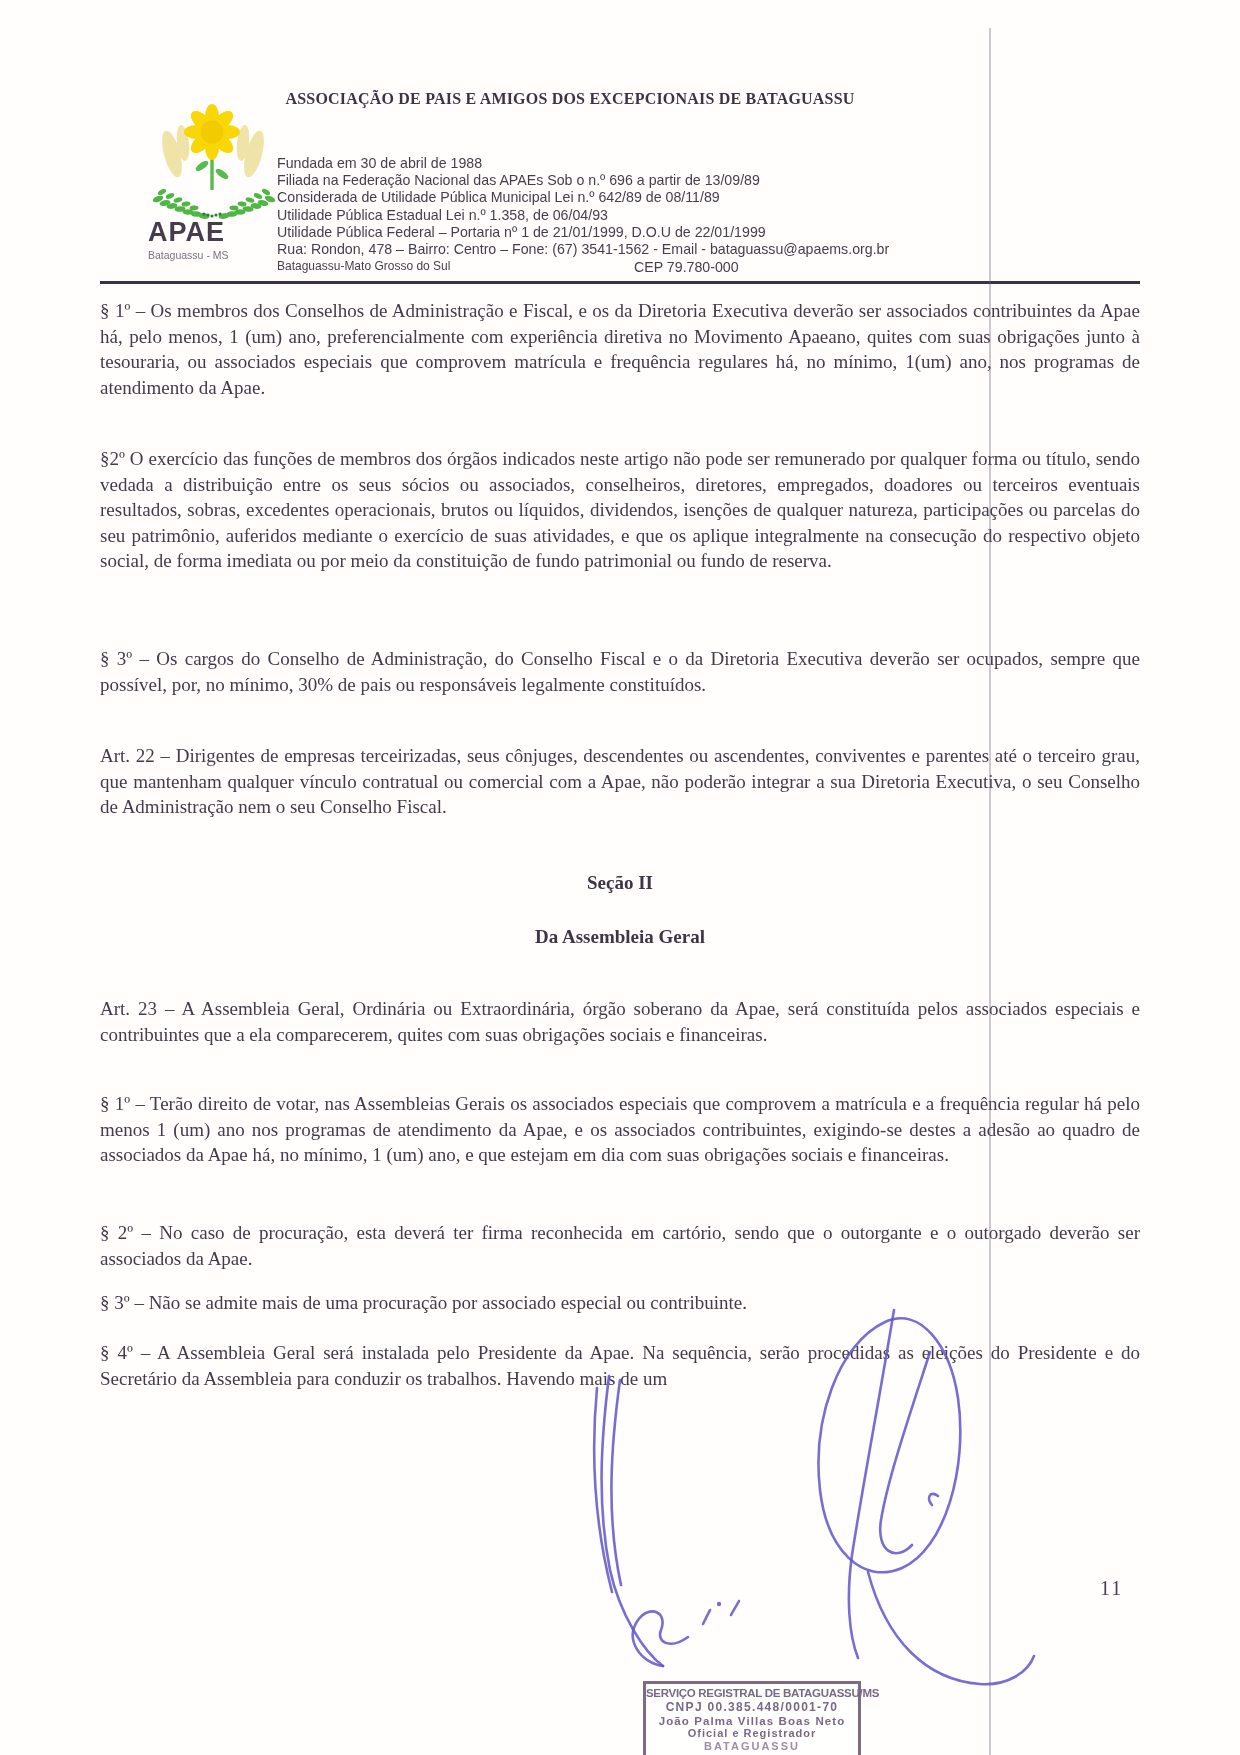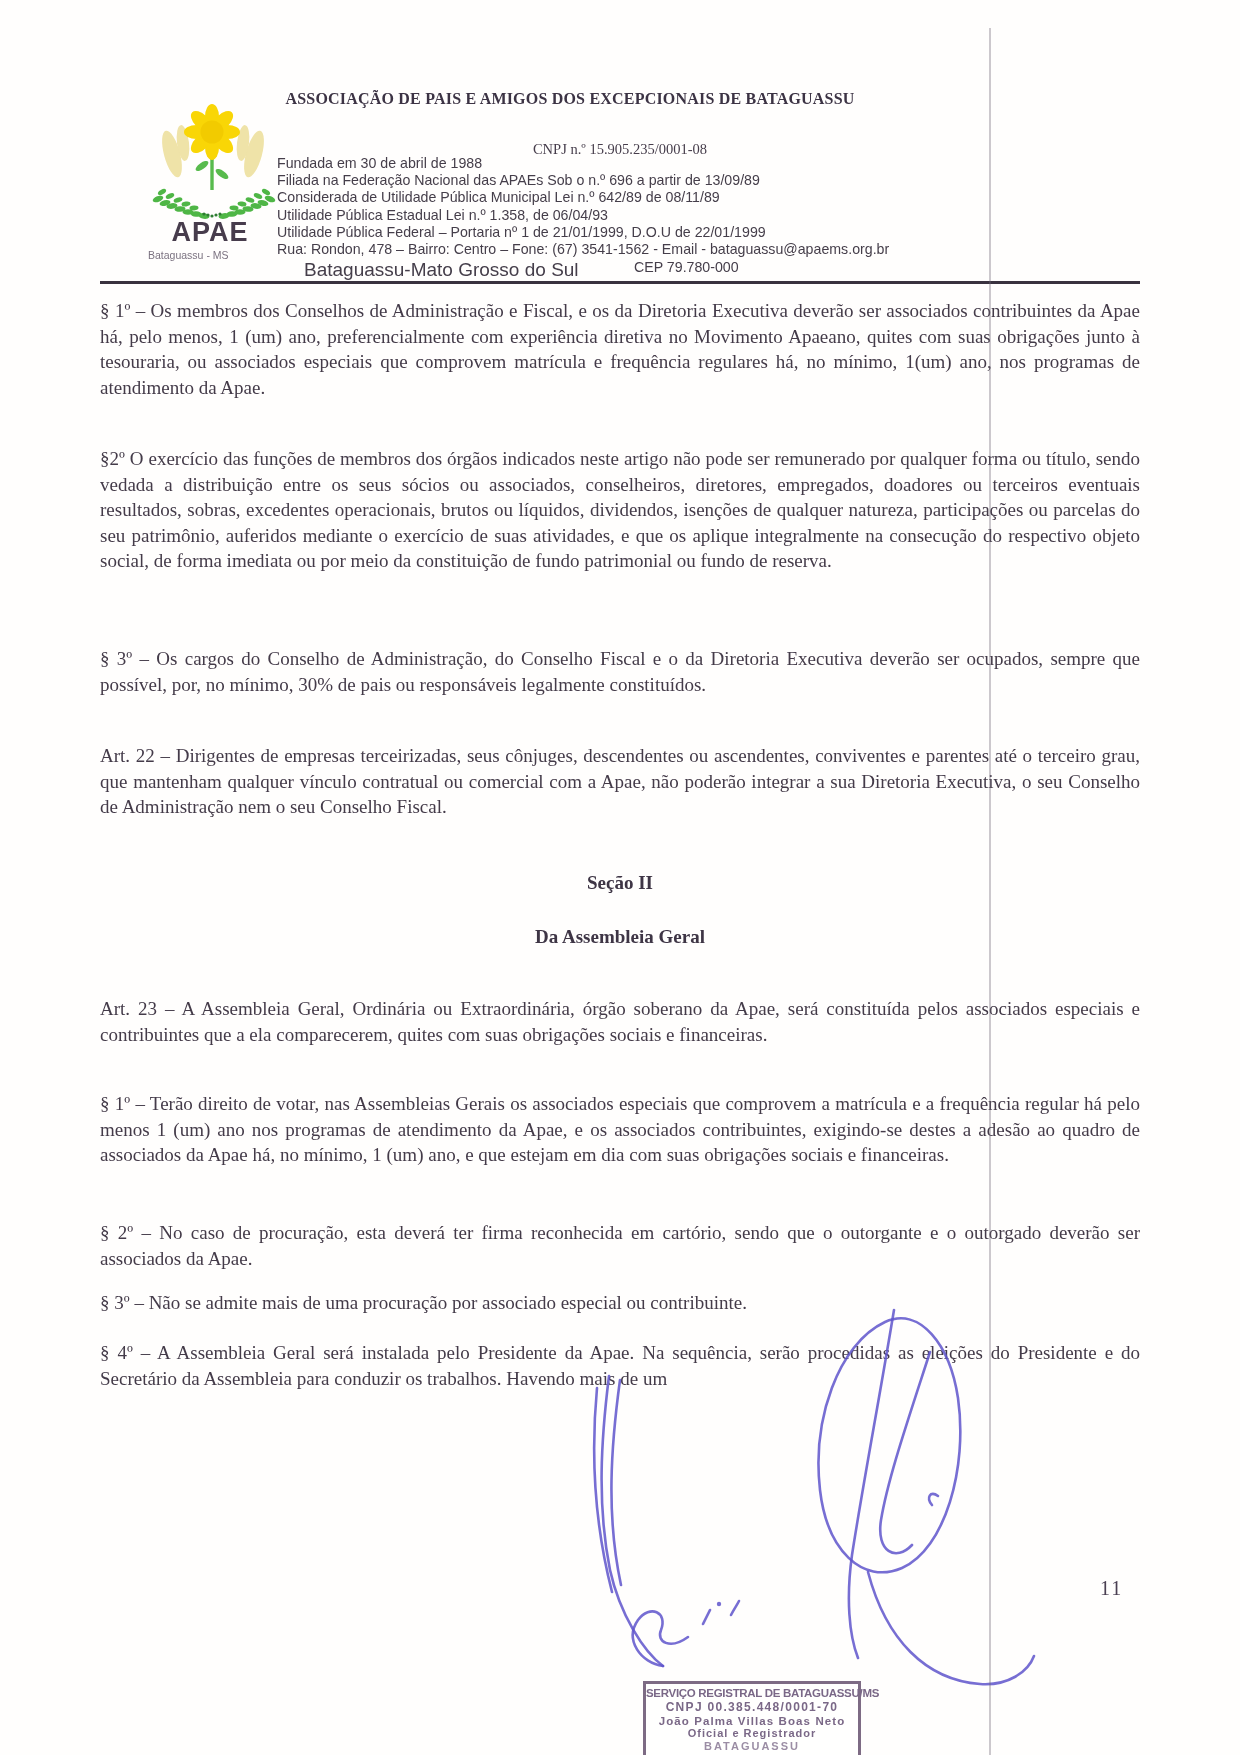--- a/index.html
+++ b/index.html
@@ -27,36 +27,35 @@
     text-align:center;font-size:14.5px;color:#463d4b;
   }
   .info{
     position:absolute;left:277px;top:155px;width:720px;
     font-family:"Liberation Sans", sans-serif;
     font-size:14.2px;line-height:17.2px;color:#453e4a;
   }
   .city-line{
     position:absolute;left:277px;top:259px;
     font-family:"Liberation Sans", sans-serif;
-    font-size:19px;color:#453e4a;margin-left:27px;
+    font-size:12px;color:#453e4a;
   }
   .cep{
     position:absolute;left:634px;top:259px;
     font-family:"Liberation Sans", sans-serif;
     font-size:14.2px;color:#453e4a;
   }
   .divider{
     position:absolute;left:100px;top:281px;width:1040px;height:3px;
     background:#39323f;
   }
   
   .logo-svg{position:absolute;left:142px;top:102px;}
   .logo-acronym{
     position:absolute;left:148px;top:217px;width:124px;
-    text-align:center;
     font-family:"Liberation Sans", sans-serif;
     font-weight:bold;font-size:27px;letter-spacing:1px;color:#473c4c;
   }
   .logo-city{
     position:absolute;left:148px;top:249px;width:124px;
     text-align:left;
     font-family:"Liberation Sans", sans-serif;
     font-size:10.5px;color:#7b7280;
   }
   
@@ -172,21 +171,20 @@
         <circle cx="66" cy="113" r="1.6"></circle>
       <circle cx="70" cy="114" r="1.6"></circle>
         <circle cx="74" cy="113" r="1.6"></circle>
       <circle cx="78" cy="112" r="1.6"></circle>
     </g>
   </svg>
   <div class="logo-acronym">APAE</div>
   <div class="logo-city">Bataguassu - MS</div>
 
   <div class="org-title">ASSOCIAÇÃO DE PAIS E AMIGOS DOS EXCEPCIONAIS DE BATAGUASSU</div>
-  <div class="org-cnpj">CNPJ n.º 15.905.235/0001-08</div>
 
   <div class="info">
     <div class="info-line">Fundada em 30 de abril de 1988</div>
     <div class="info-line">Filiada na Federação Nacional das APAEs Sob o n.º 696 a partir de 13/09/89</div>
     <div class="info-line">Considerada de Utilidade Pública Municipal Lei n.º 642/89 de 08/11/89</div>
     <div class="info-line">Utilidade Pública Estadual Lei n.º 1.358, de 06/04/93</div>
     <div class="info-line">Utilidade Pública Federal – Portaria nº 1 de 21/01/1999, D.O.U de 22/01/1999</div>
     <div class="info-line">Rua: Rondon, 478 – Bairro: Centro – Fone: (67) 3541-1562 - Email - bataguassu@apaems.org.br</div>
   </div>
   <div class="city-line">Bataguassu-Mato Grosso do Sul</div>

